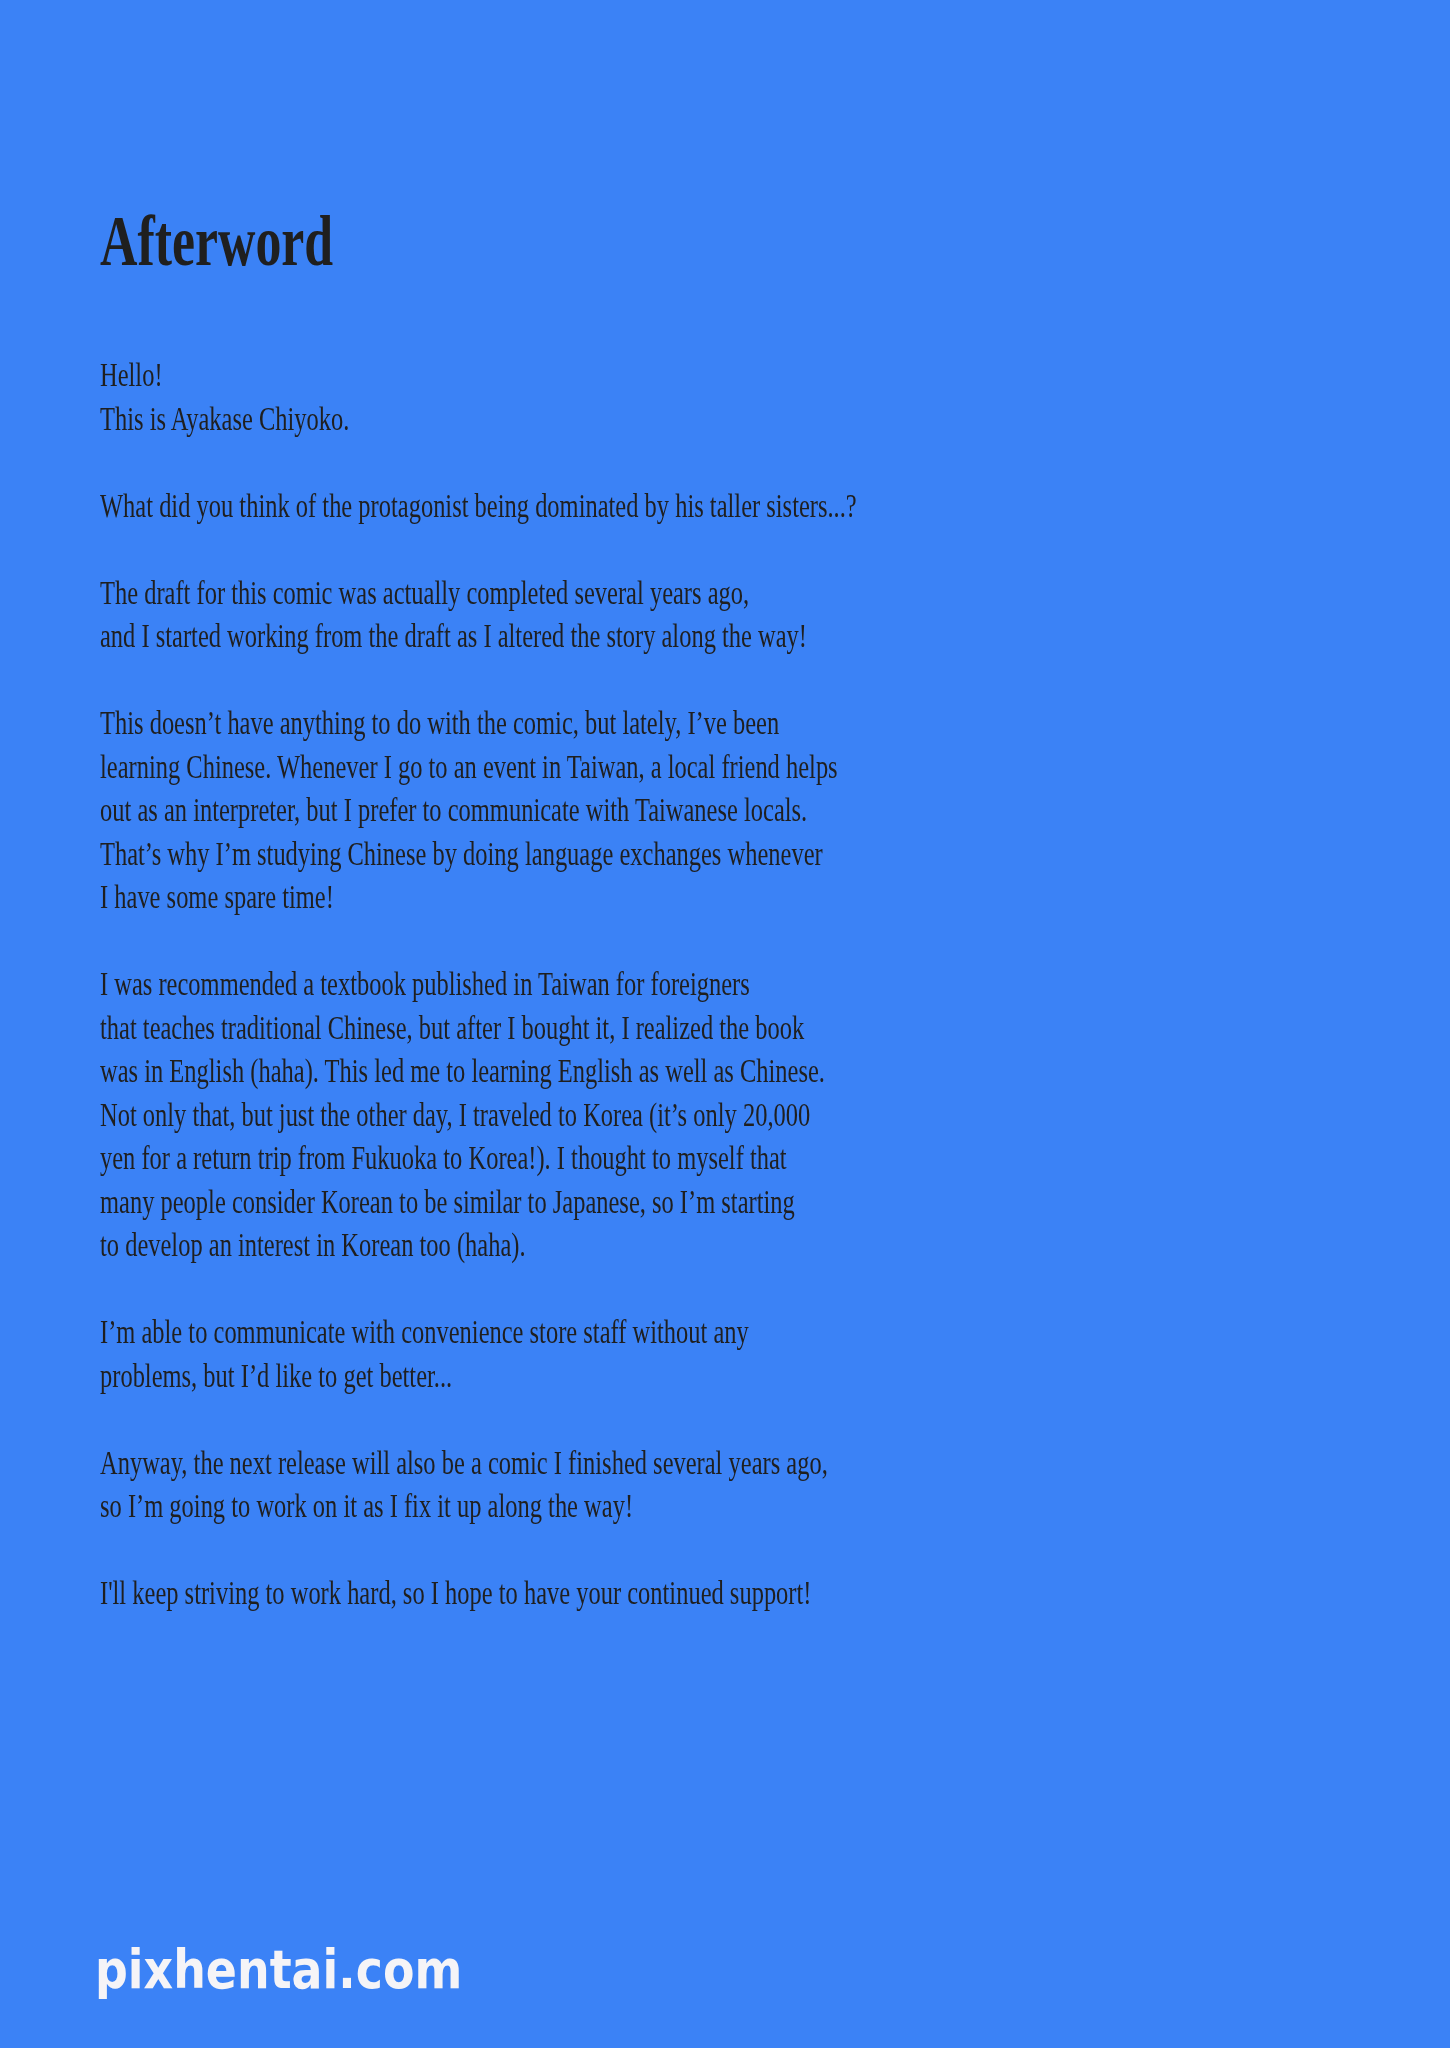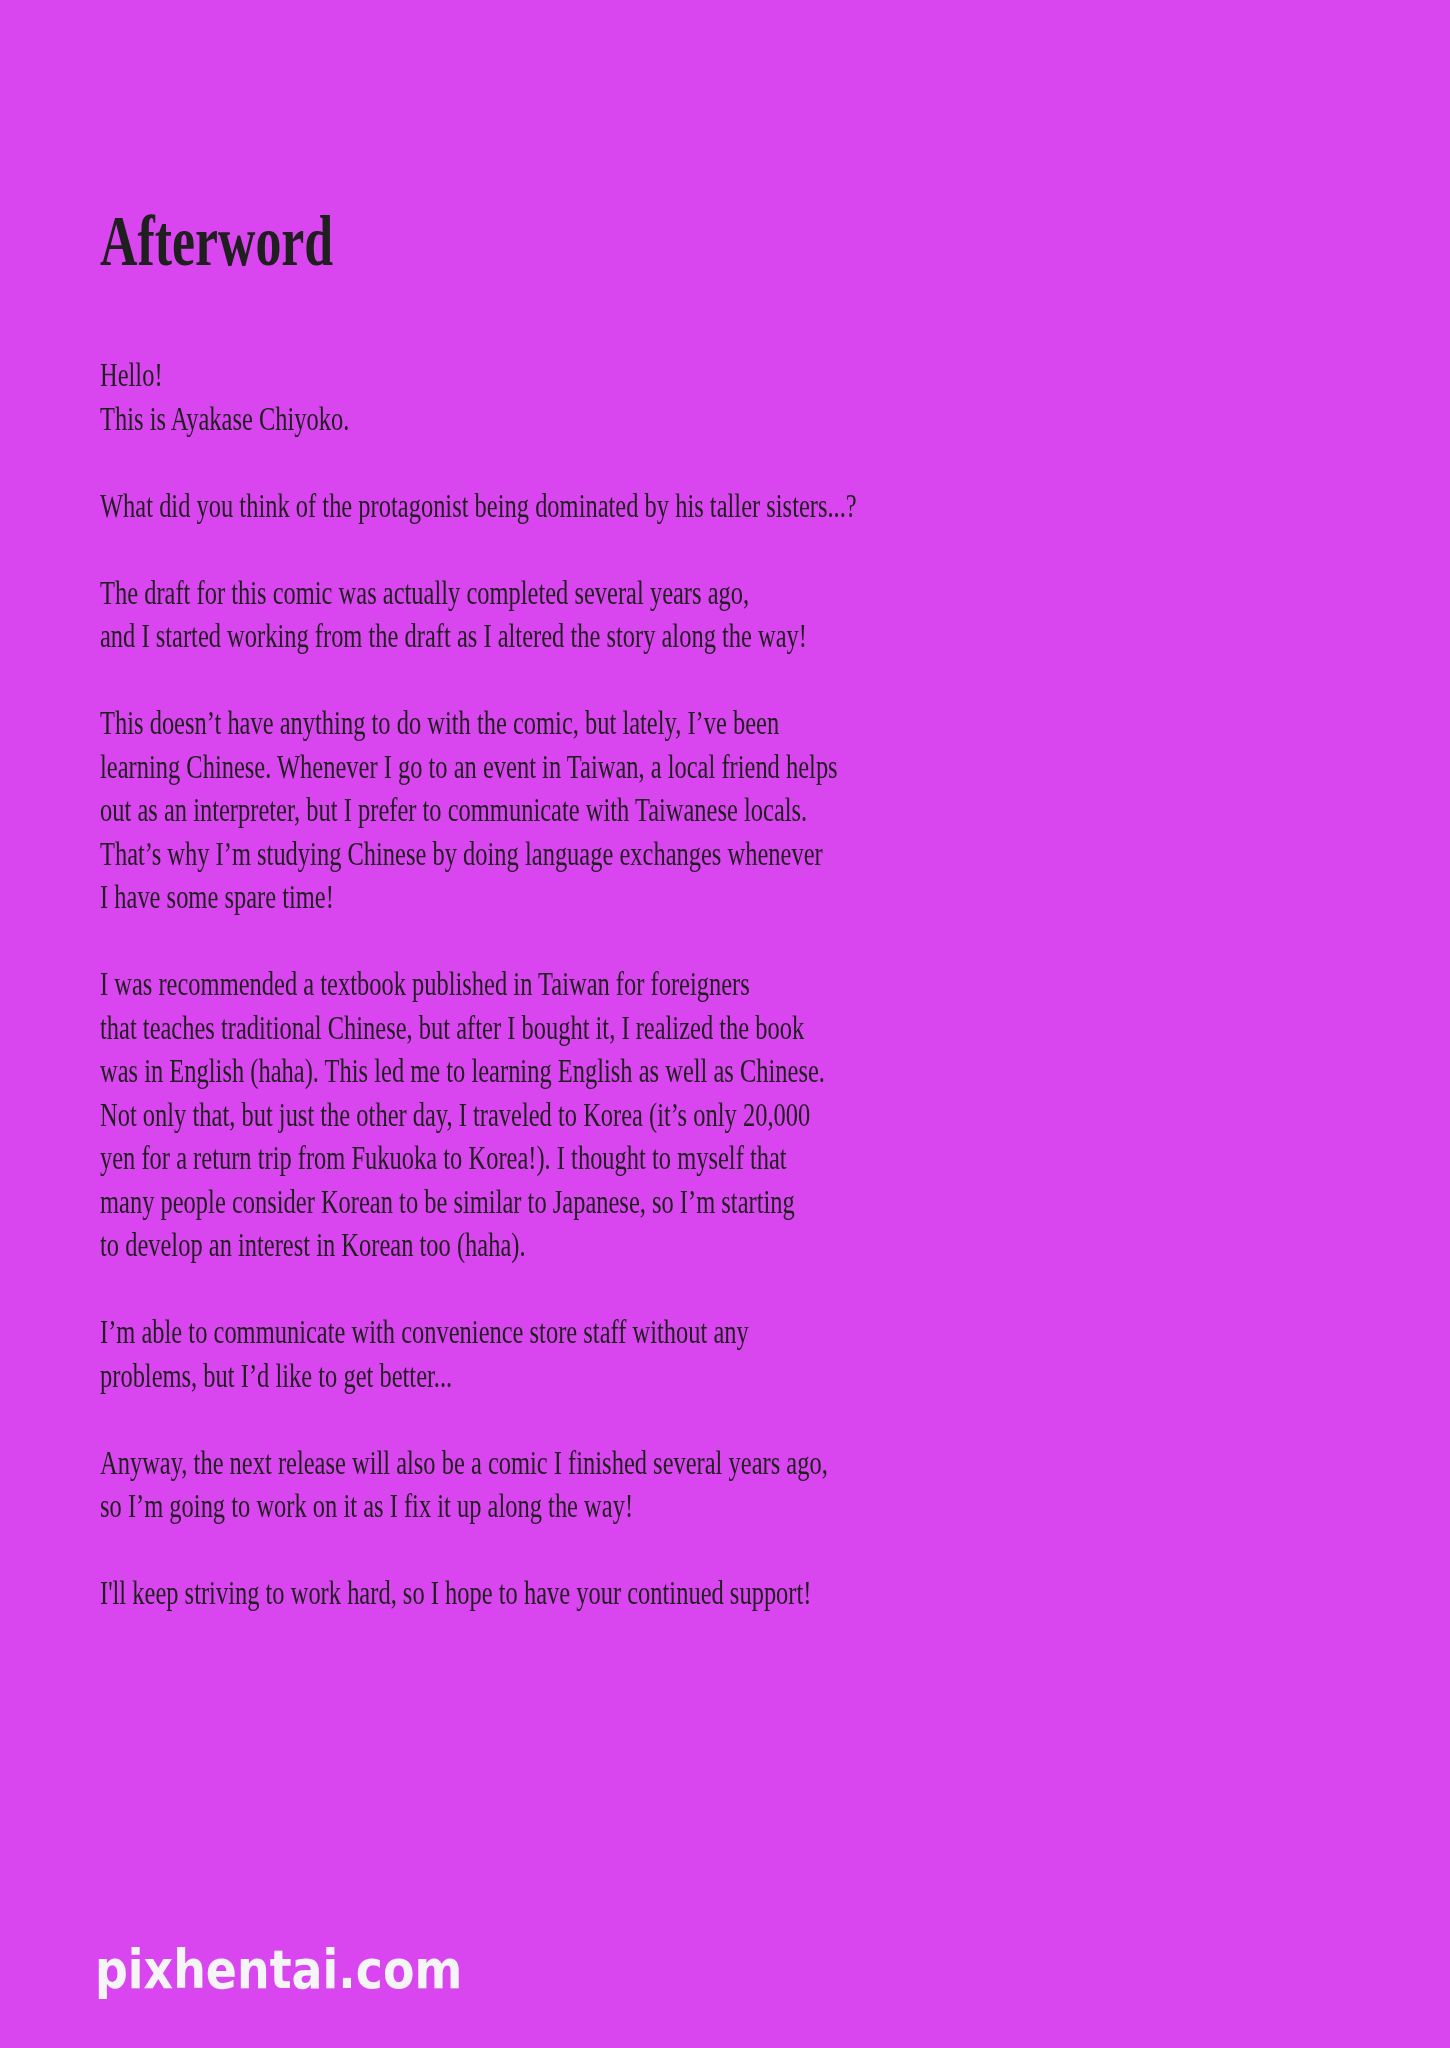--- a/index.html
+++ b/index.html
@@ -1,20 +1,20 @@
 <!DOCTYPE html>
 <html><head>
 <meta charset="utf-8">
 <style>
   html, body { margin: 0; padding: 0; }
   .page {
     position: relative;
     width: 1450px;
     height: 2048px;
-    background: #d946ef;
+    background: #3b82f6;
     overflow: hidden;
   }
   .content {
     position: absolute;
     left: 100px;
     top: 0;
     width: 1800px;
     padding-top: 200px;
     transform: scaleX(0.72);
     transform-origin: 0 0;

